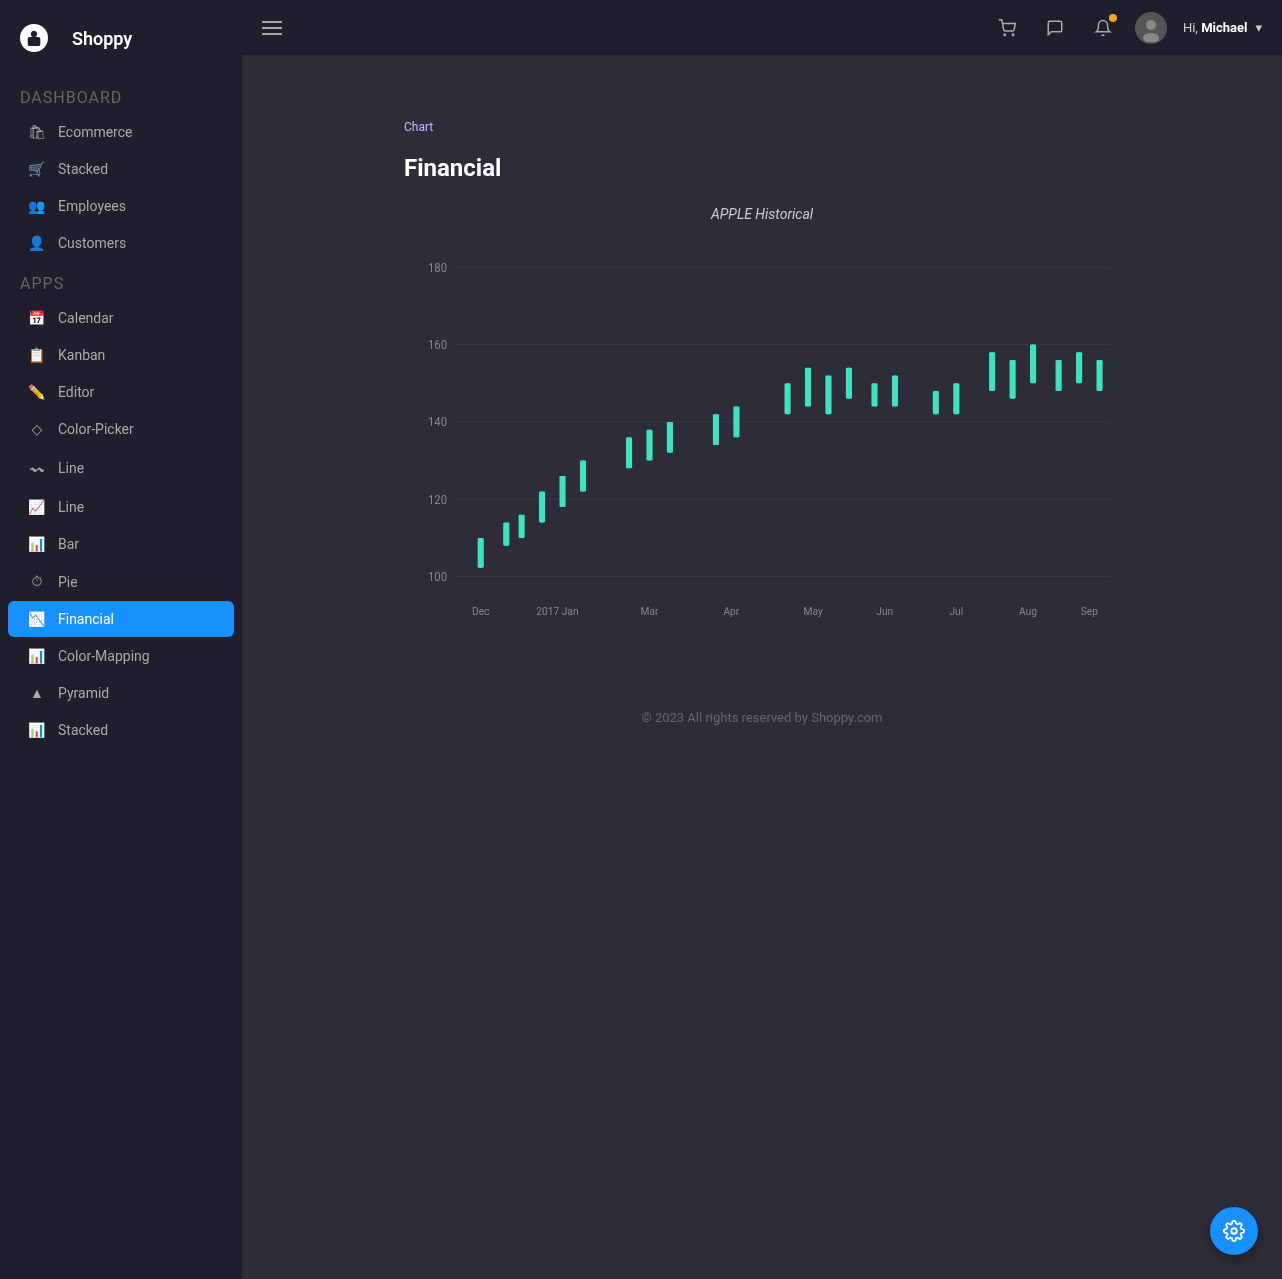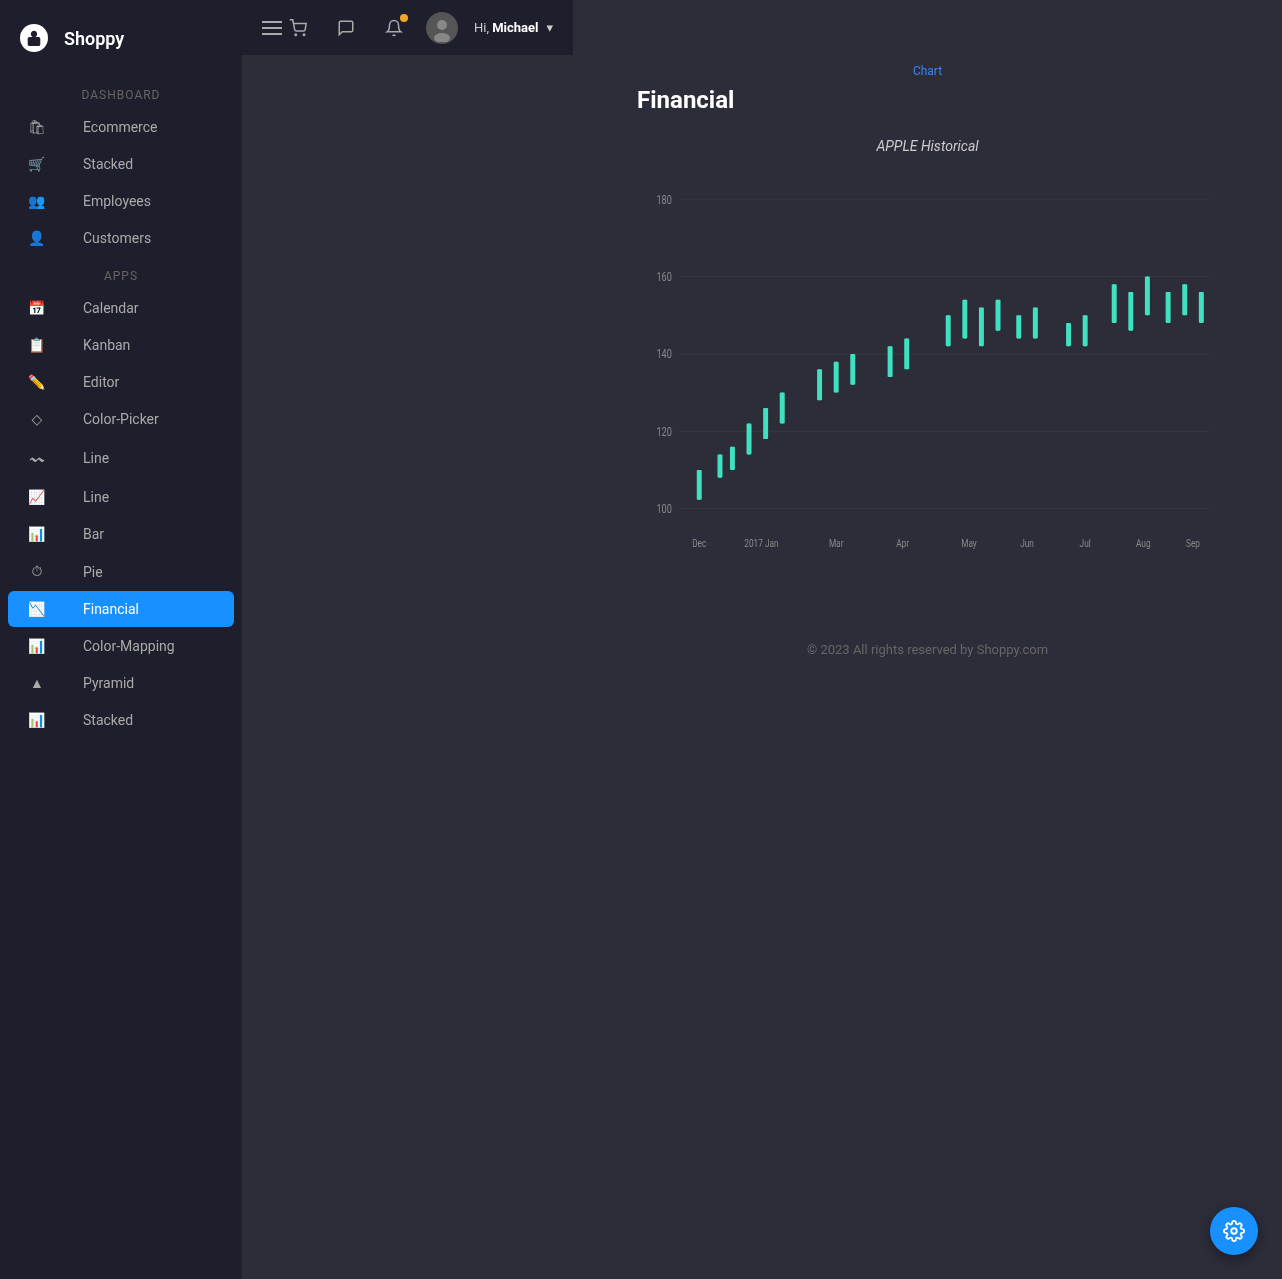--- a/index.html
+++ b/index.html
@@ -19,45 +19,44 @@
       min-width: 242px;
       background: #1e1e2d;
       display: flex;
       flex-direction: column;
       padding: 16px 0;
       overflow-y: auto;
     }
     .sidebar-logo {
       display: flex;
       align-items: center;
-      gap: 16px;
+      gap: 24px;
       padding: 8px 20px 24px;
       color: #fff;
       font-size: 18px;
       font-weight: 600;
     }
     .logo-icon {
       width: 28px;
       height: 28px;
       background: #fff;
       border-radius: 50%;
       display: flex;
       align-items: center;
       justify-content: center;
       color: #1e1e2d;
       font-size: 16px;
       font-weight: bold;
     }
     .sidebar-section-label {
-      font-size: 12px;
+      font-size: 16px;
       color: #666;
       letter-spacing: 1px;
       text-transform: uppercase;
       padding: 12px 20px 6px;
-      text-align: center;
     }
     .sidebar-item {
       display: flex;
       align-items: center;
       gap: 12px;
       padding: 10px 20px;
       cursor: pointer;
       color: #aaa;
       border-radius: 4px;
       margin: 1px 8px;
@@ -69,28 +68,27 @@
       border-radius: 6px;
     }
     .sidebar-item .item-icon {
       font-size: 14px;
       width: 18px;
       text-align: center;
       flex-shrink: 0;
     }
     .sidebar-item .item-label {
       font-size: 14px;
-      margin-left: 25px;
     }
 
     
     .main {
       flex: 1;
       display: flex;
-      flex-direction: row;
+      flex-direction: column;
       overflow: auto;
     }
 
     
     .header {
       height: 56px;
       background: #1e1e2d;
       display: flex;
       align-items: center;
       justify-content: space-between;
@@ -173,23 +171,22 @@
     
     .chart-card {
       background: #2d2d3a;
       border-radius: 16px;
       padding: 32px;
       width: 100%;
       max-width: 780px;
     }
     .chart-label {
       font-size: 12px;
-      color: #3b82f6;
-      margin-bottom: 8px;
-      text-align: center;
+      color: #c4b5fd;
+      margin-bottom: 20px;
     }
     .chart-title {
       font-size: 24px;
       font-weight: 700;
       color: #fff;
       margin-bottom: 24px;
     }
     .chart-subtitle {
       text-align: center;
       color: #ccc;

